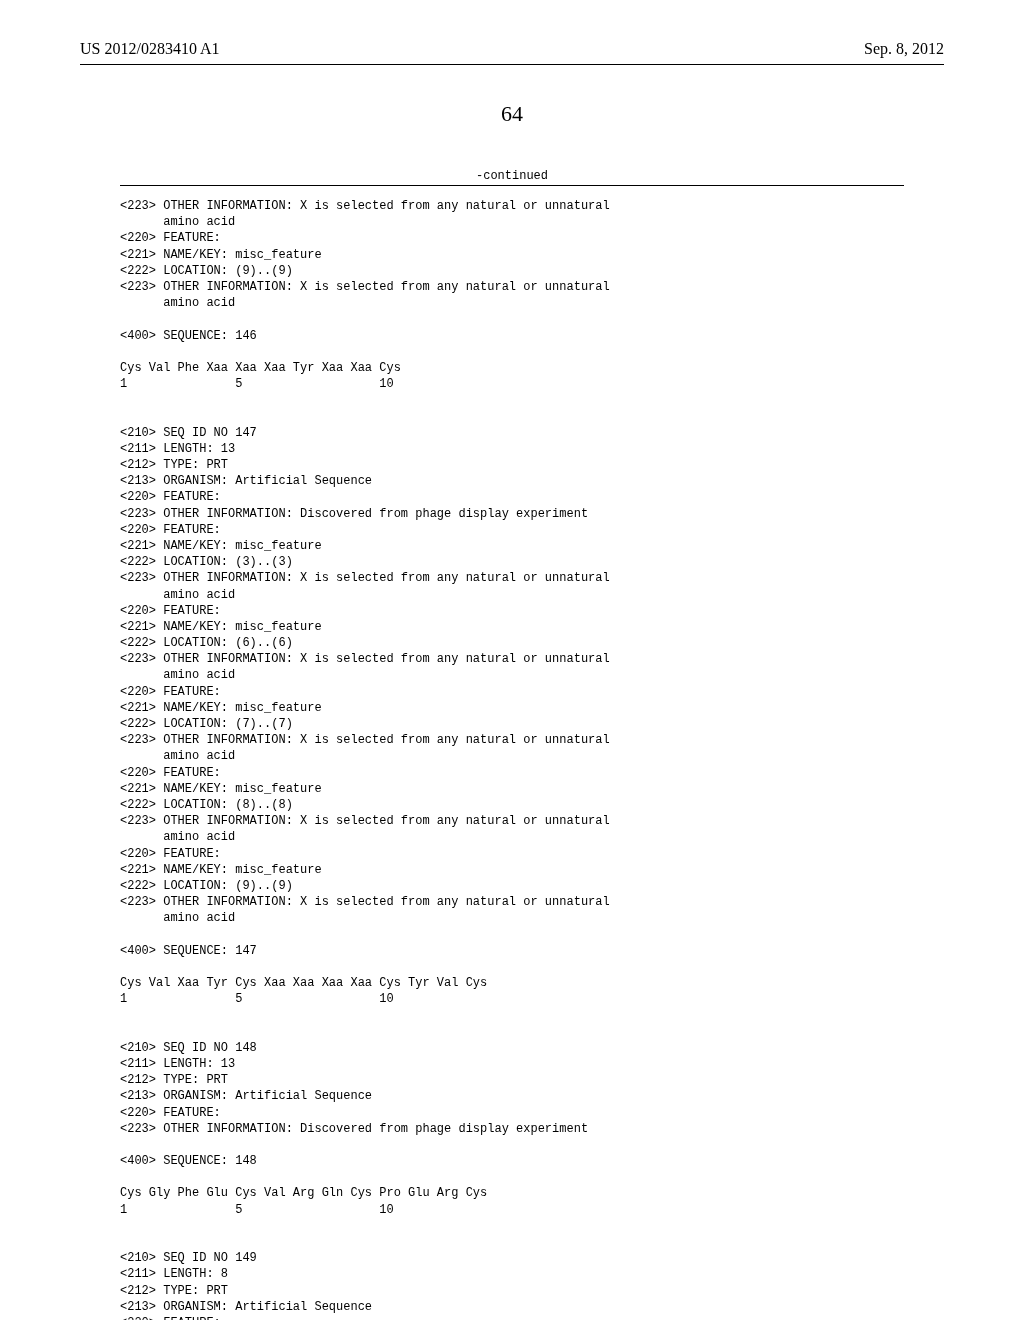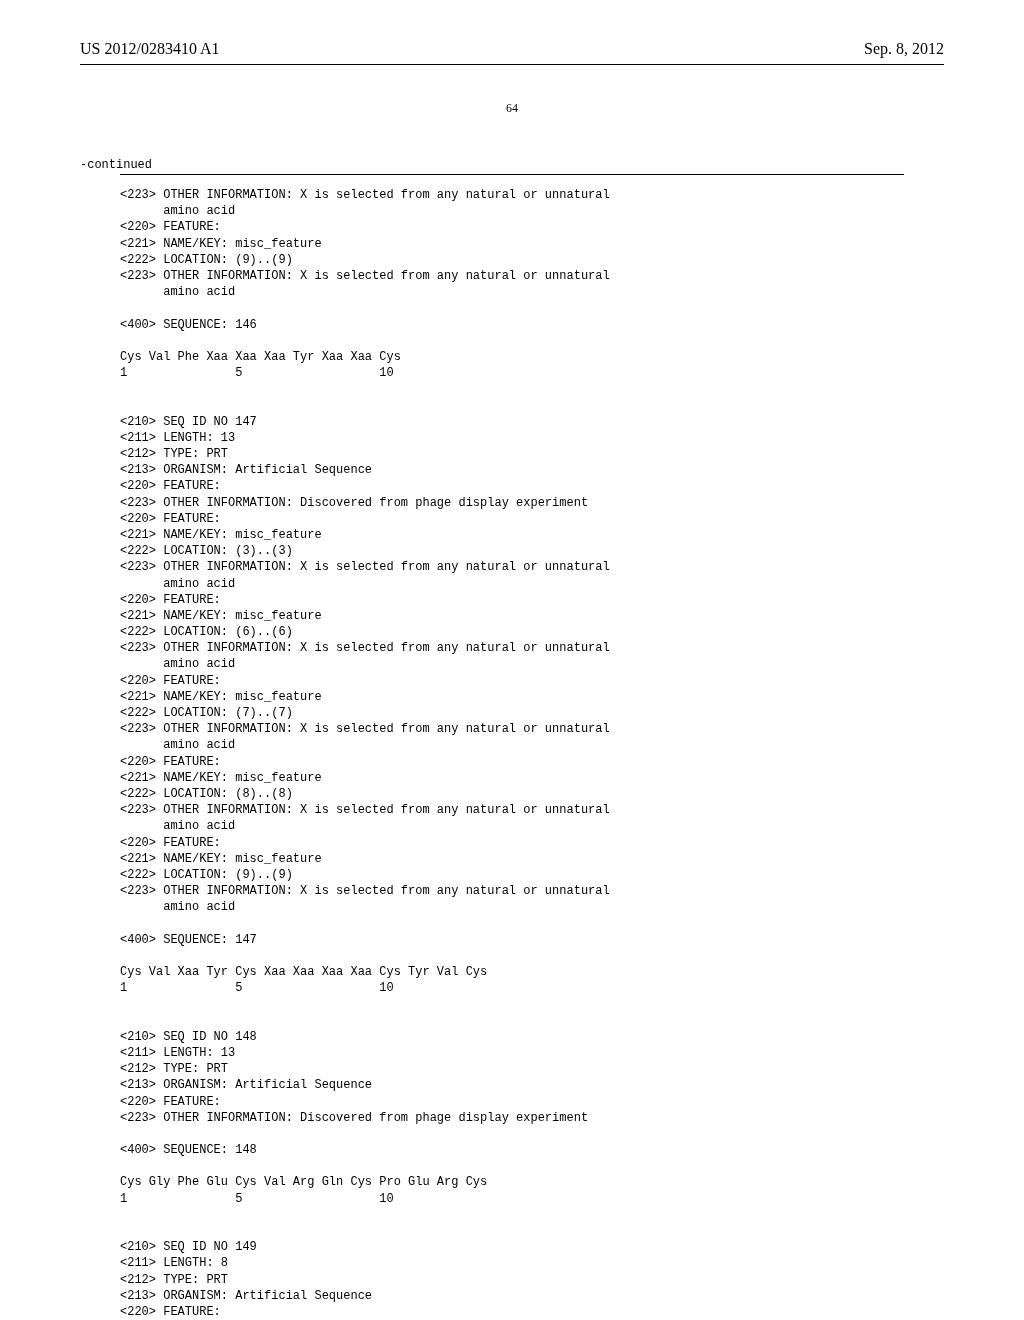--- a/index.html
+++ b/index.html
@@ -20,31 +20,32 @@
     justify-content: space-between;
     font-size: 16px;
     margin-bottom: 6px;
   }
   .header-line {
     border-bottom: 1px solid #000;
     margin-bottom: 36px;
   }
   .page-number {
     text-align: center;
-    font-size: 12px;
+    font-size: 22px;
     margin-bottom: 24px;
   }
   .content {
     font-family: "Courier New", Courier, monospace;
     font-size: 12px;
     line-height: 1.35;
     white-space: pre;
     margin-left: 40px;
   }
   .continued {
+    text-align: center;
     font-family: "Courier New", Courier, monospace;
     font-size: 12px;
     margin-bottom: 0;
   }
   .hr-thin {
     border: none;
     border-top: 1.5px solid #000;
     margin: 2px 40px 6px 40px;
   }
 </style>

